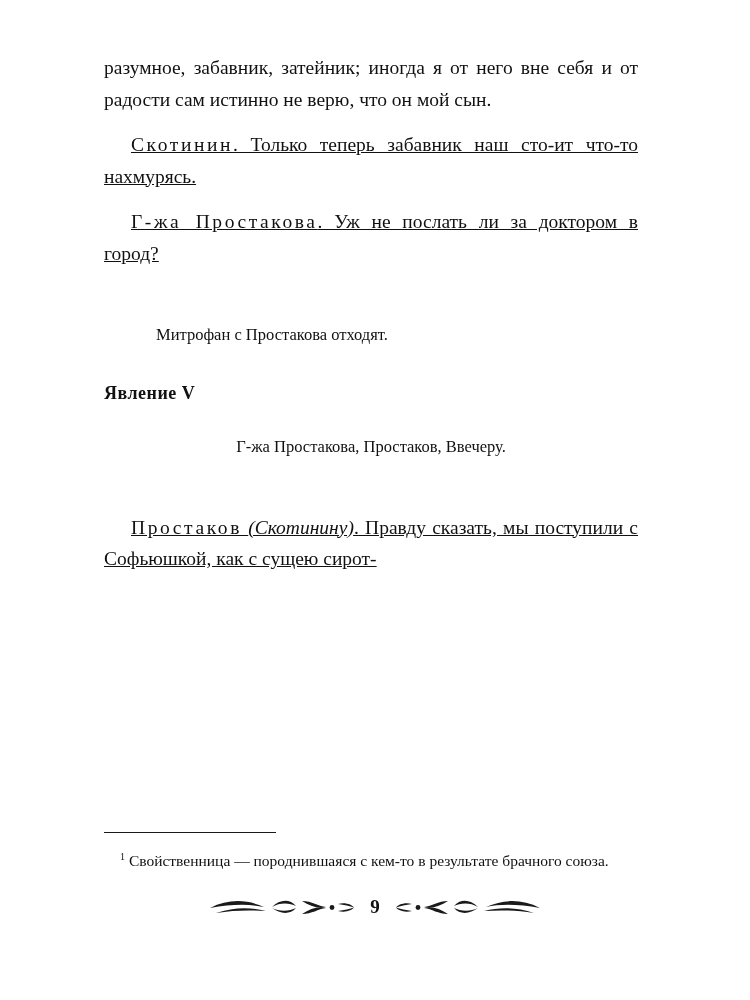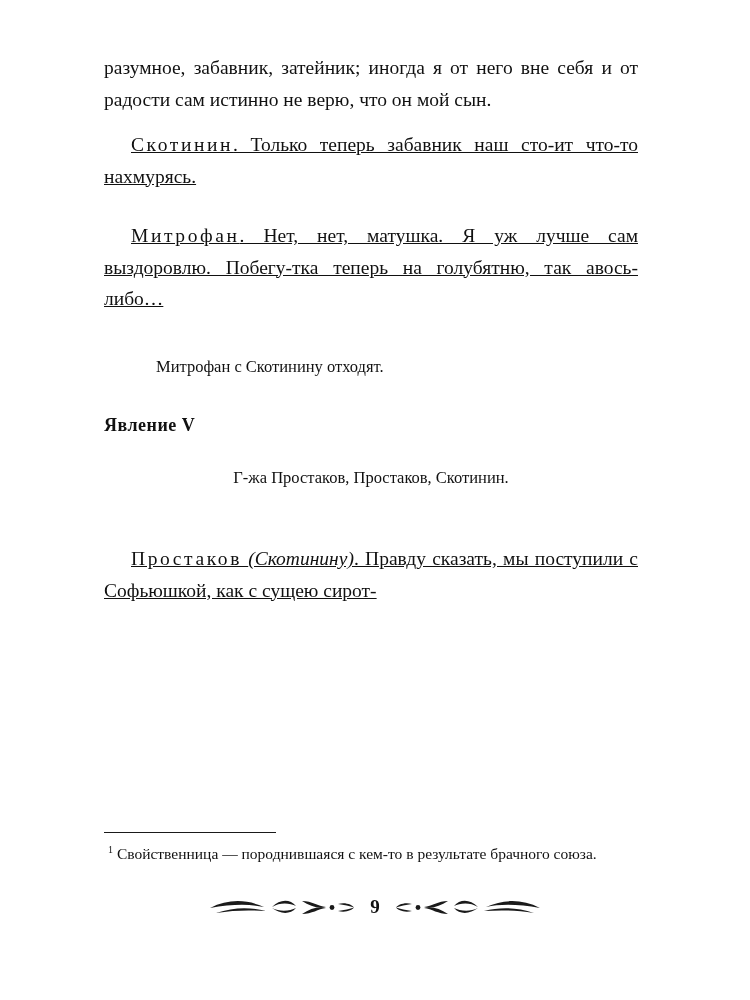--- a/index.html
+++ b/index.html
@@ -77,21 +77,21 @@
     top: 832px;
     width: 534px;
   }
   .footnote-rule {
     width: 172px;
     height: 0;
     border-top: 1.4px solid #1a1a1a;
     margin: 0 0 9px 0;
   }
   .footnote-text {
-    margin: 4px;
+    margin: 16px;
     font-size: 15.5px;
     line-height: 24px;
     text-align: justify;
   }
   .footnote-text sup {
     font-size: 10px;
   }
   .page-footer {
     position: absolute;
     left: 0;
@@ -117,39 +117,39 @@
   <div class="body-text">
 
     <p class="para">разумное, забавник, затейник; иногда я от него вне себя и от радости сам истинно не верю, что он мой сын.</p>
 
     <div class="gap-small"></div>
 
     <p class="indent"><span class="speaker">Скотинин</span><span>. Только теперь забавник наш сто-ит что-то нахмурясь.</span></p>
 
     <div class="gap-small"></div>
 
+    <p class="indent"><span class="speaker">Г-жа  Простакова</span><span>. Уж не послать ли за доктором в город?</span></p>
 
     <div class="gap-small"></div>
 
-    <p class="indent"><span class="speaker">Митрофан</span><span>. Нет, нет, матушка. Я уж лучше сам выздоровлю. Побегу-тка теперь на голубятню, так авось-либо…</span></p>
 
     <div class="gap-small"></div>
 
 
     <div class="gap-med"></div>
 
-    <p class="stage-note">Митрофан с Скотинину отходят.</p>
+    <p class="stage-note">Митрофан с Простакова отходят.</p>
 
     <div class="gap-large"></div>
 
     <p class="scene-heading">Явление  V</p>
 
     <div class="gap-med"></div>
 
-    <p class="scene-cast">Г-жа Простаков, Простаков, Скотинин.</p>
+    <p class="scene-cast">Г-жа Простакова, Простаков, Ввечеру.</p>
 
     <div class="gap-med"></div>
 
 
     <div class="gap-small"></div>
 
 
     <div class="gap-small"></div>
 
     <p class="indent"><span class="speaker">Простаков</span> <span class="italic">(Скотинину)</span><span>. Правду сказать, мы поступили с Софьюшкой, как с сущею сирот-</span></p>

